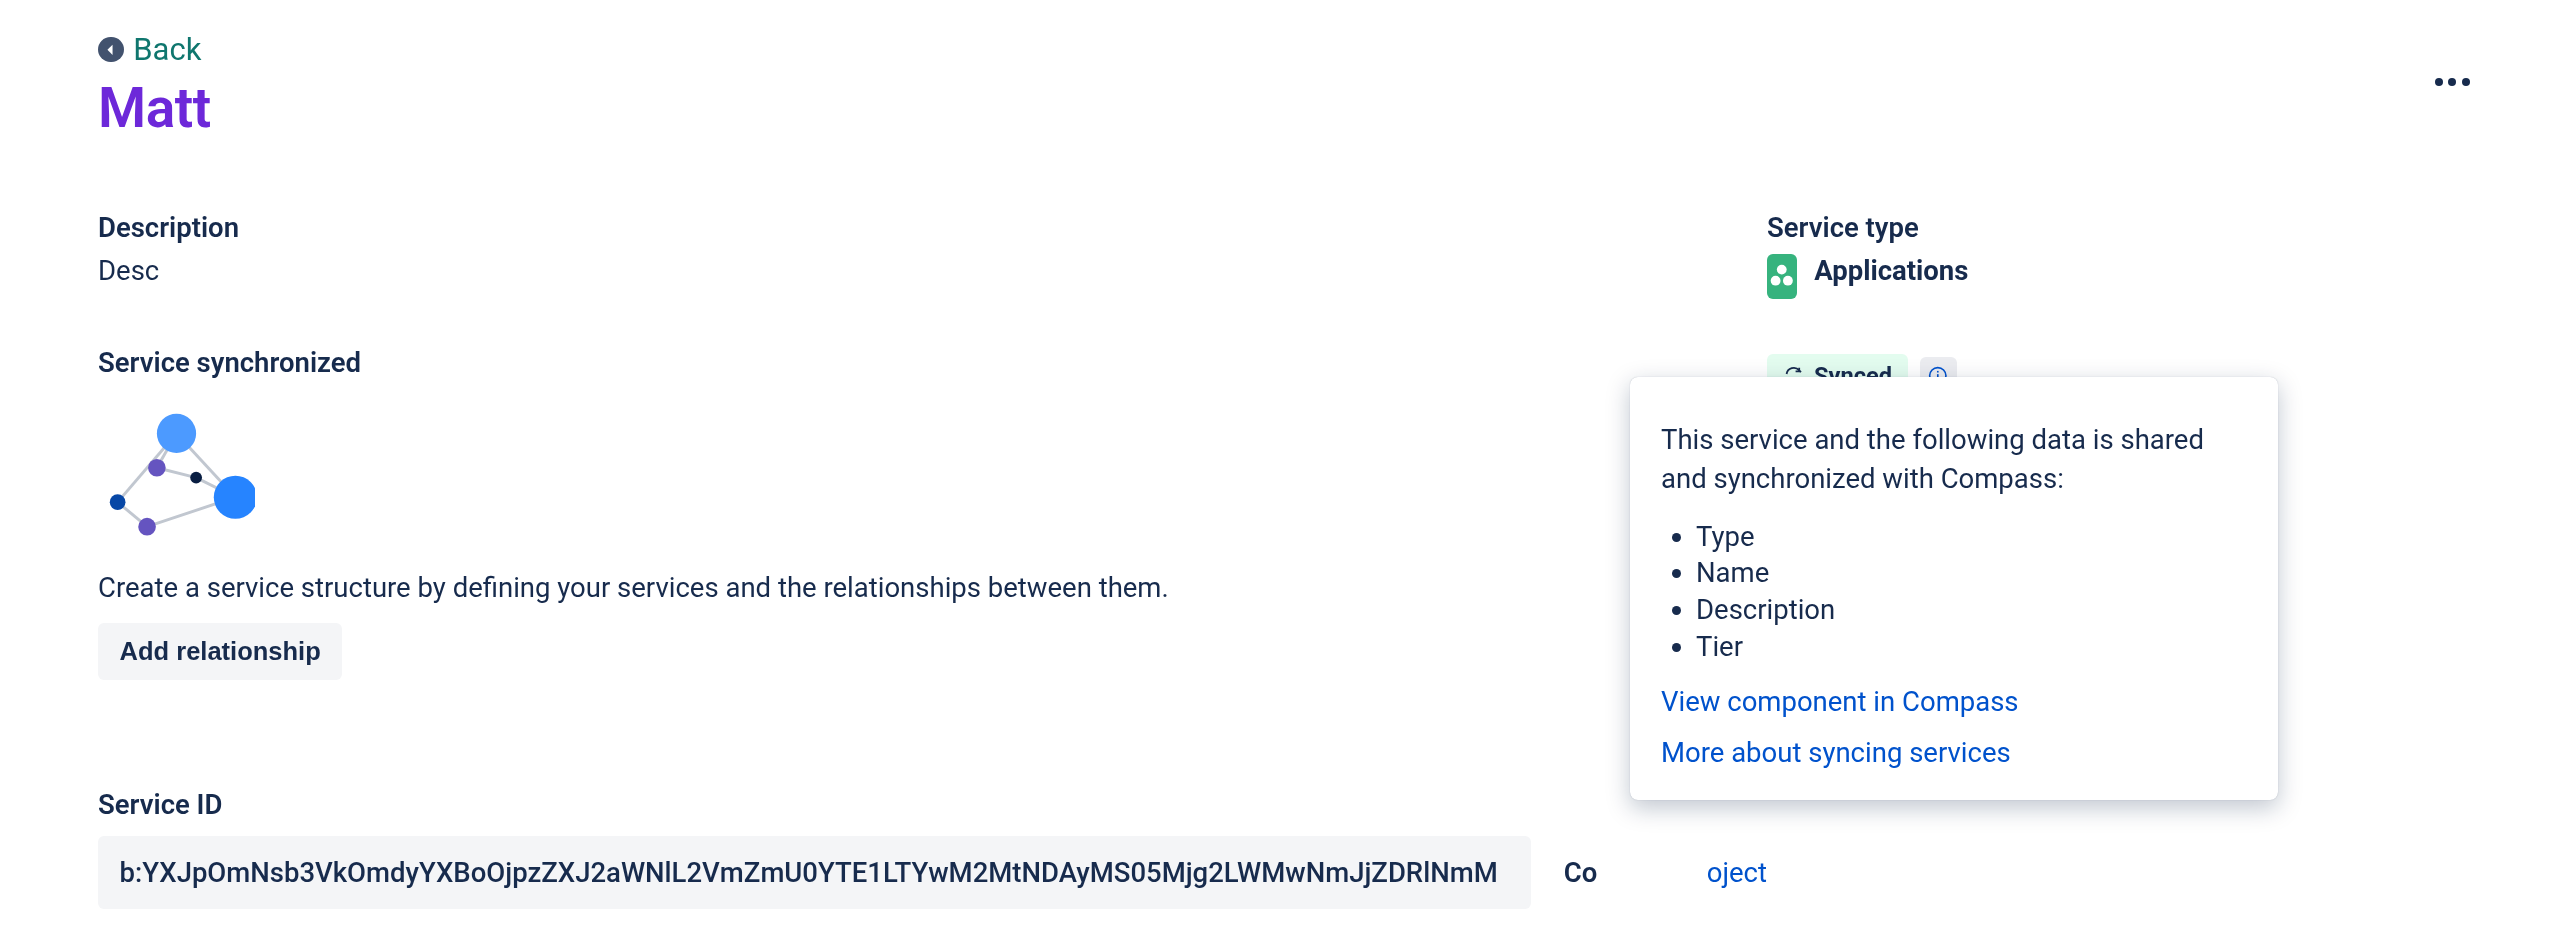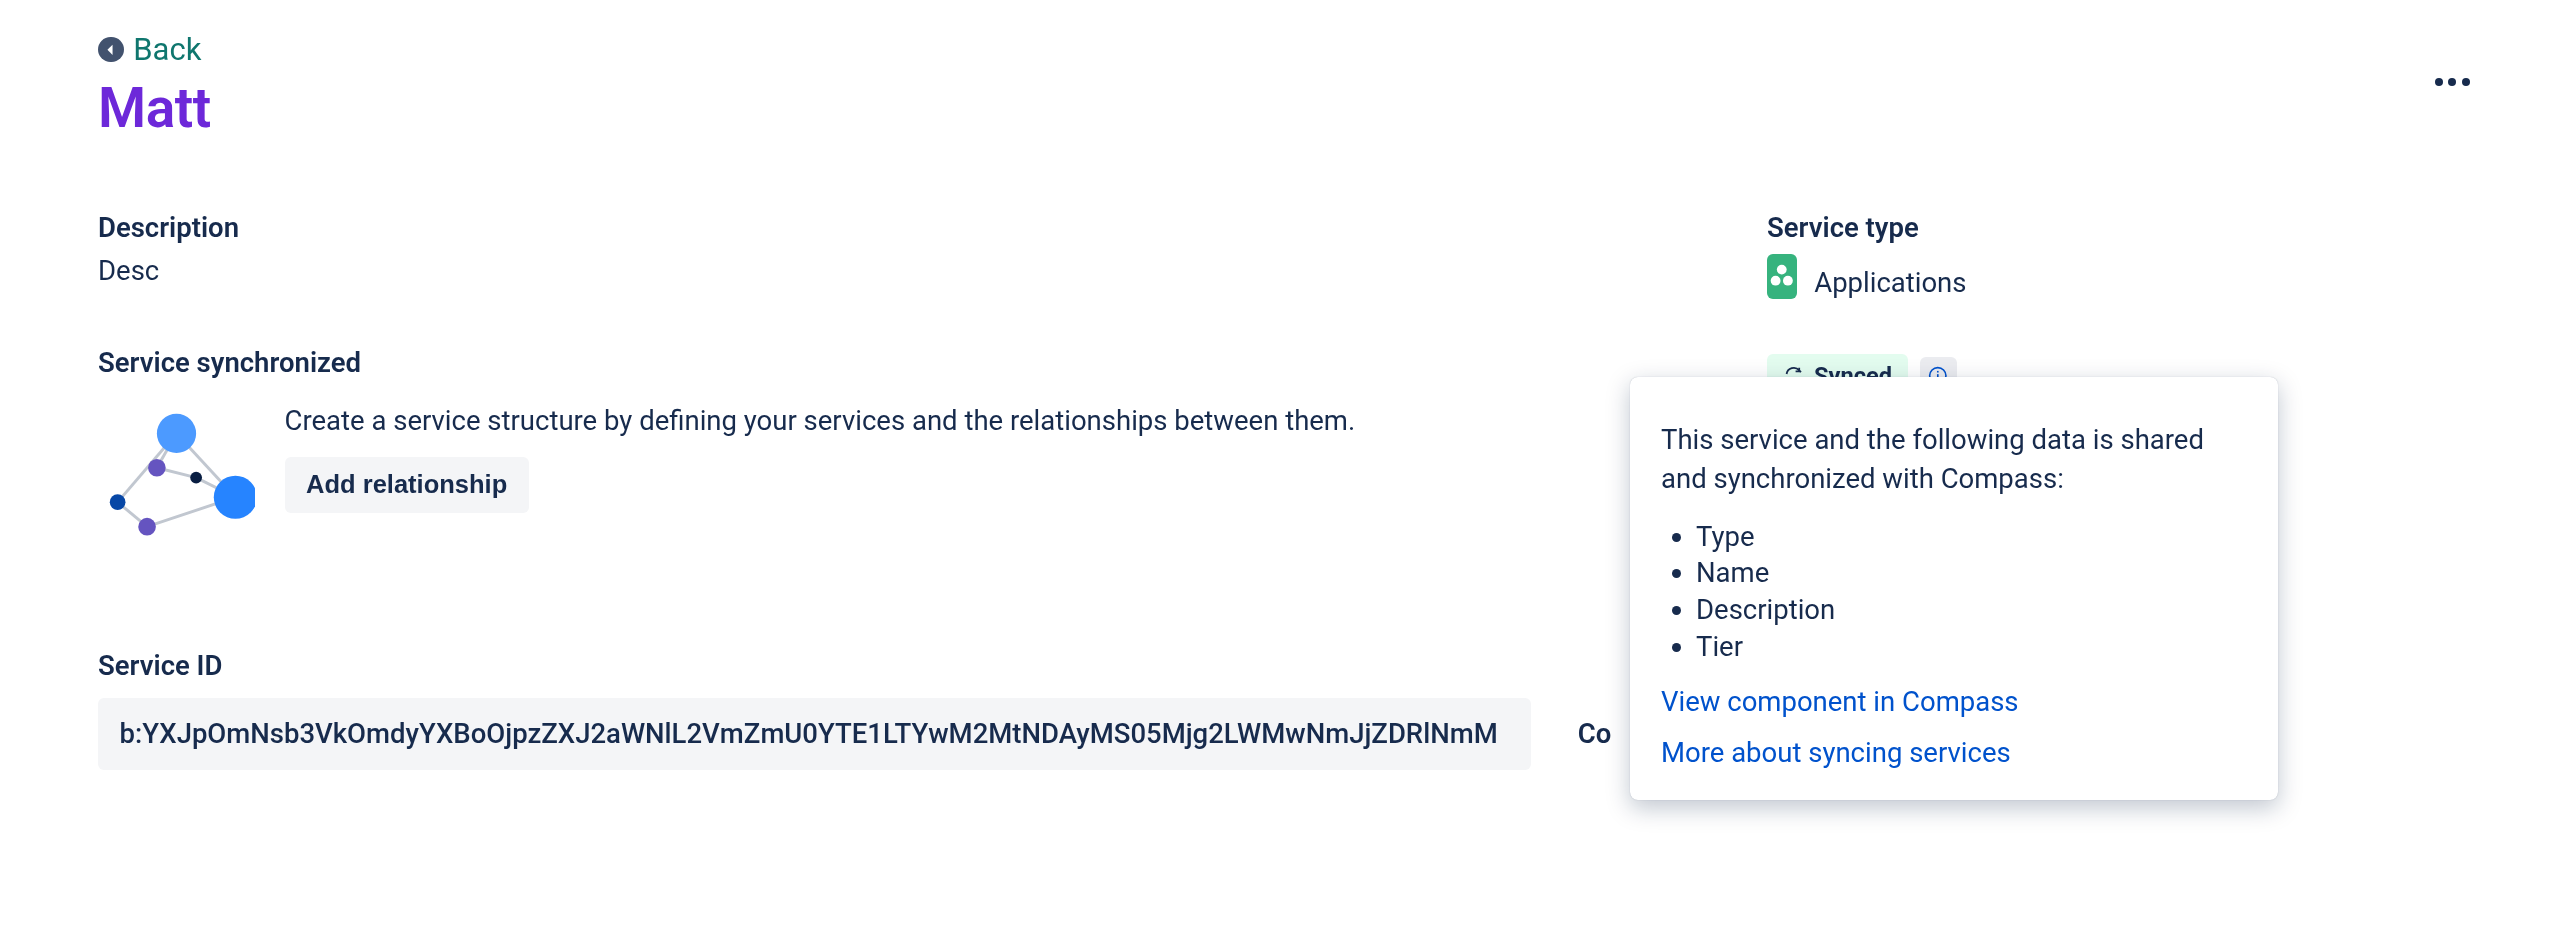--- a/index.html
+++ b/index.html
@@ -18,35 +18,35 @@
   .back-icon svg { width:13.7px; height:13.7px; fill:#fff; }
   .title { font-size:55px; font-weight:600; color:#6d28d9; margin-top:7.9px; letter-spacing:-0.5px; }
   .more-btn { display:flex; gap:5.9px; padding:7.9px; cursor:pointer; margin-top:39px; }
   .more-btn span { width:7.9px; height:7.9px; border-radius:50%; background:#172B4D; }
   .columns { display:flex; margin-top:71px; }
   .left-col { width:1669px; }
   .right-col { width:196px; flex:0 0 auto;}
   .section-label { font-size:27.5px; font-weight:600; color:#172B4D; margin-bottom:9.8px; }
   .desc-value { font-size:27.5px; color:#172B4D; }
   .section-sr { margin-top:59px; }
-  .sr-row { display:flex; align-items:flex-start; gap:29.5px; margin-top:25.5px; }
+  .sr-row { display:flex; align-items:flex-start; gap:29.5px; margin-top:25.5px;flex-direction:column; }
   .graph-illus { width:157px; height:137px; flex:0 0 auto; }
   .sr-text { font-size:27.5px; color:#172B4D; }
   .add-rel-btn { display:inline-block; margin-top:19.6px; background:#F4F5F7; border:none; border-radius:5.9px; padding:13.7px 21.6px; font-size:25.5px; font-weight:700; color:#172B4D; cursor:pointer; }
-  .service-type-row { display:flex; align-items:flex-end; gap:17.7px; margin-top:7.9px; }
+  .service-type-row { display:flex; align-items:flex-start; gap:17.7px; margin-top:7.9px;font-weight:bold; }
   .type-icon { width:45px; height:45px; border-radius:5.9px; background:#36B37E; display:flex; align-items:center; justify-content:center; }
   .type-icon svg { width:29.5px; height:29.5px; fill:#fff; }
   .type-text { font-size:27.5px; color:#172B4D; }
   .sync-row { display:flex; align-items:center; gap:11.8px; margin-top:55px; }
   .sync-badge { display:flex; align-items:center; gap:9.8px; background:#E3FCEF; border-radius:5.9px; padding:7.9px 15.7px; font-size:23.6px; font-weight:700; color:#172B4D; }
   .sync-badge svg { width:21.6px; height:21.6px; stroke:#172B4D; stroke-width:2; fill:none; }
   .info-badge { width:37px; height:37px; border-radius:5.9px; background:#EBECF0; display:flex; align-items:center; justify-content:center; cursor:pointer; }
   .info-badge svg { width:19.6px; height:19.6px; fill:#0052CC; }
   .service-id-section { margin-top:108px; }
-  .service-id-row { display:flex; gap:37px; margin-top:15.7px; align-items:center; }
+  .service-id-row { display:flex; gap:23px; margin-top:15.7px; align-items:center; }
   .service-id-box { background:#F4F5F7; border-radius:5.9px; padding:19.6px 21.6px; font-size:27.5px; color:#172B4D; font-weight:500; min-width:1433px; white-space:nowrap; overflow:hidden; }
   .copy-btn { background:#fff; border:none; font-size:27.5px; font-weight:600; color:#172B4D; cursor:pointer; padding:19.6px 9.8px; }
   .link-text { color:#0052CC; font-size:27.5px; cursor:pointer; white-space:nowrap; }
   .popover {
     position:absolute;
     left:1630px;
     top:377px;
     width:648px;
     background:#fff;
     border-radius:7.9px;

